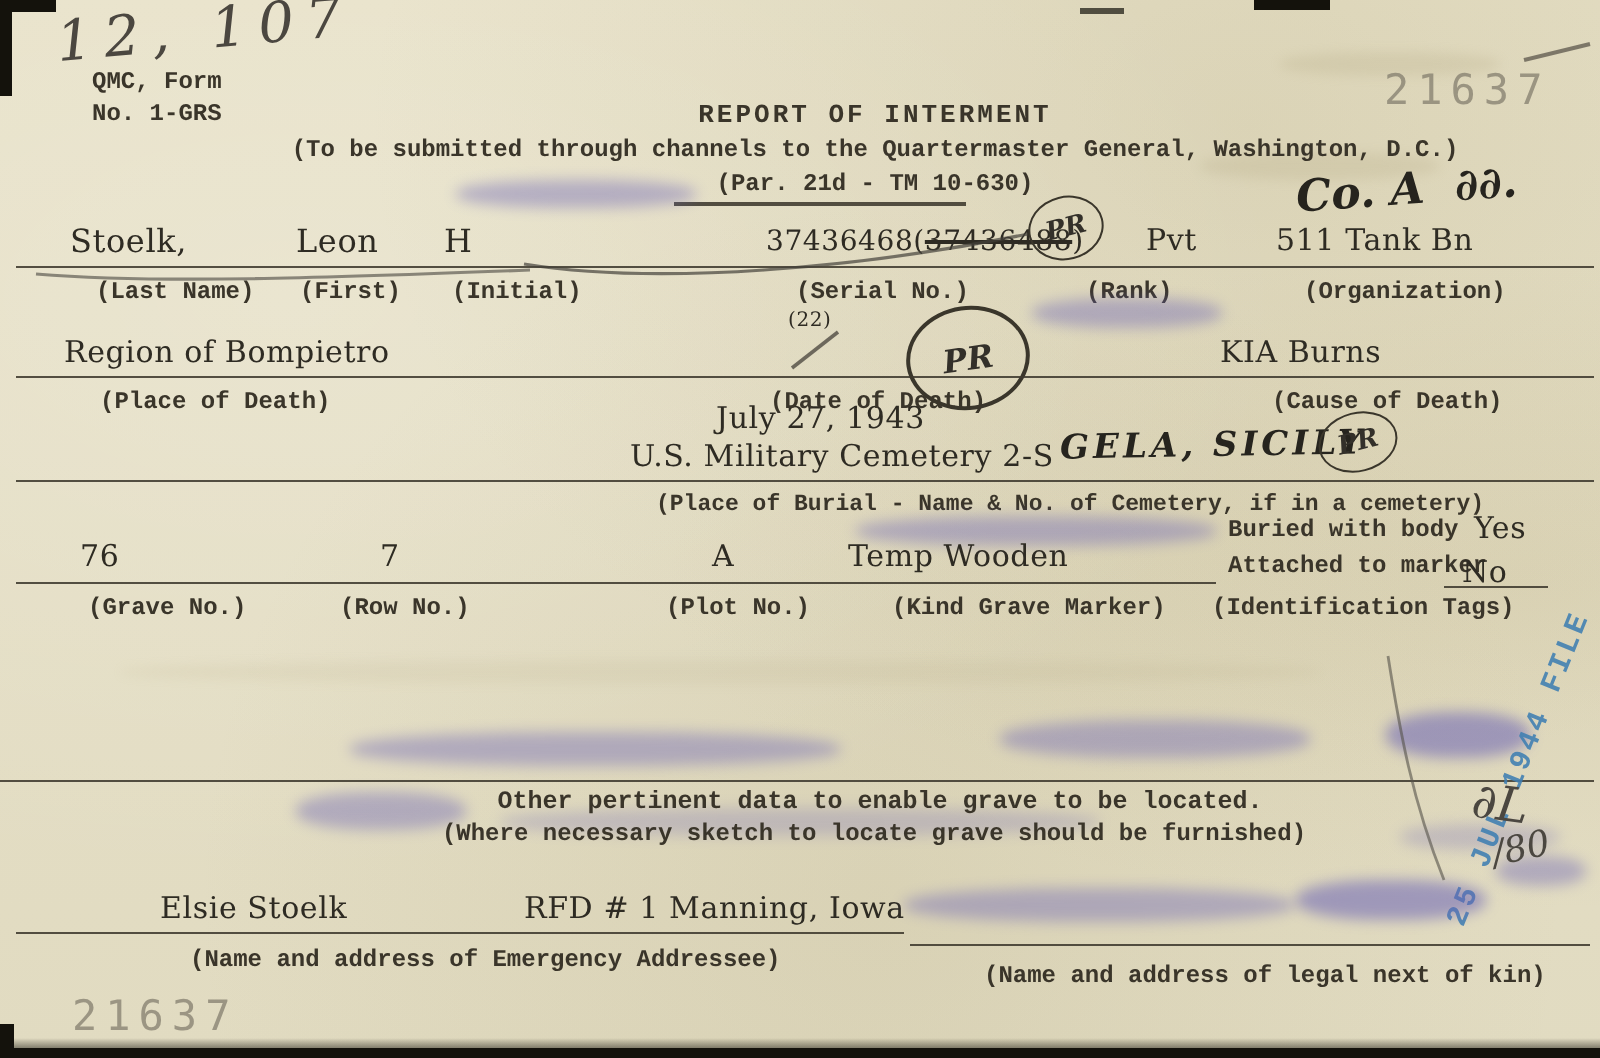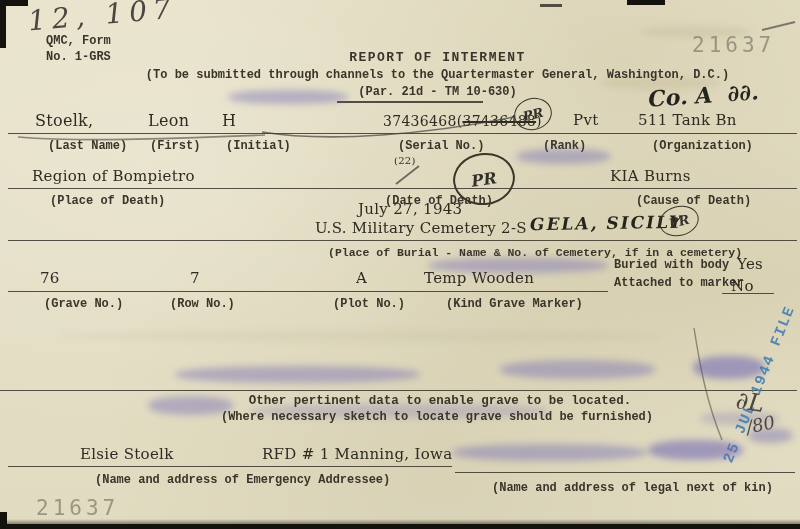--- a/index.html
+++ b/index.html
@@ -106,20 +106,21 @@
   <div class="typed" style="left:40px;top:269px;">76</div>
   <div class="typed" style="left:190px;top:269px;">7</div>
   <div class="typed" style="left:356px;top:269px;">A</div>
   <div class="typed" style="left:424px;top:269px;">Temp Wooden</div>
   <div class="rule" style="left:8px;top:291px;width:600px;"></div>
   <div class="rule" style="left:722px;top:293px;width:52px;"></div>
   <div class="print" style="left:44px;top:297px;">(Grave No.)</div>
   <div class="print" style="left:150px;top:297px;margin-left:20px;">(Row No.)</div>
   <div class="print" style="left:333px;top:297px;">(Plot No.)</div>
   <div class="print" style="left:446px;top:297px;">(Kind Grave Marker)</div>
+  <div class="print" style="left:606px;top:297px;">(Identification Tags)</div>
 
   <div class="smudge" style="left:175px;top:366px;width:245px;height:17px;"></div>
   <div class="smudge" style="left:500px;top:360px;width:155px;height:19px;"></div>
   <div class="smudge dark" style="left:693px;top:356px;width:72px;height:23px;"></div>
   <div class="smudge" style="left:148px;top:396px;width:85px;height:19px;"></div>
   <div class="smudge faint" style="left:250px;top:404px;width:300px;height:14px;"></div>
   <div class="smudge faint" style="left:700px;top:412px;width:80px;height:13px;"></div>
   <div class="smudge" style="left:748px;top:428px;width:45px;height:15px;"></div>
 
   <div class="rule" style="left:0;top:390px;width:797px;"></div>

